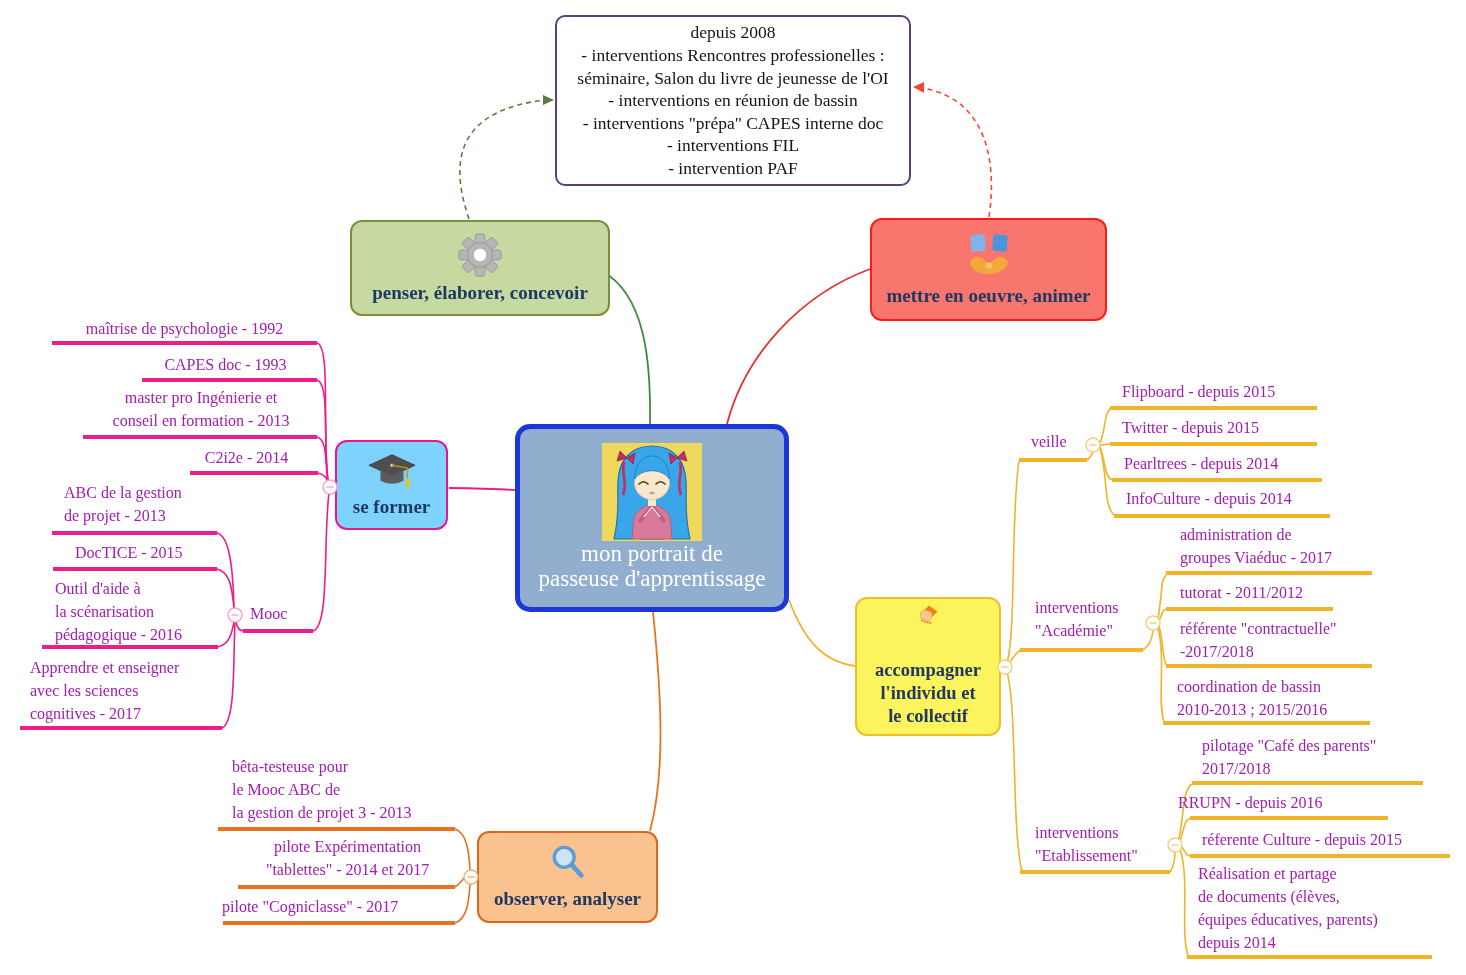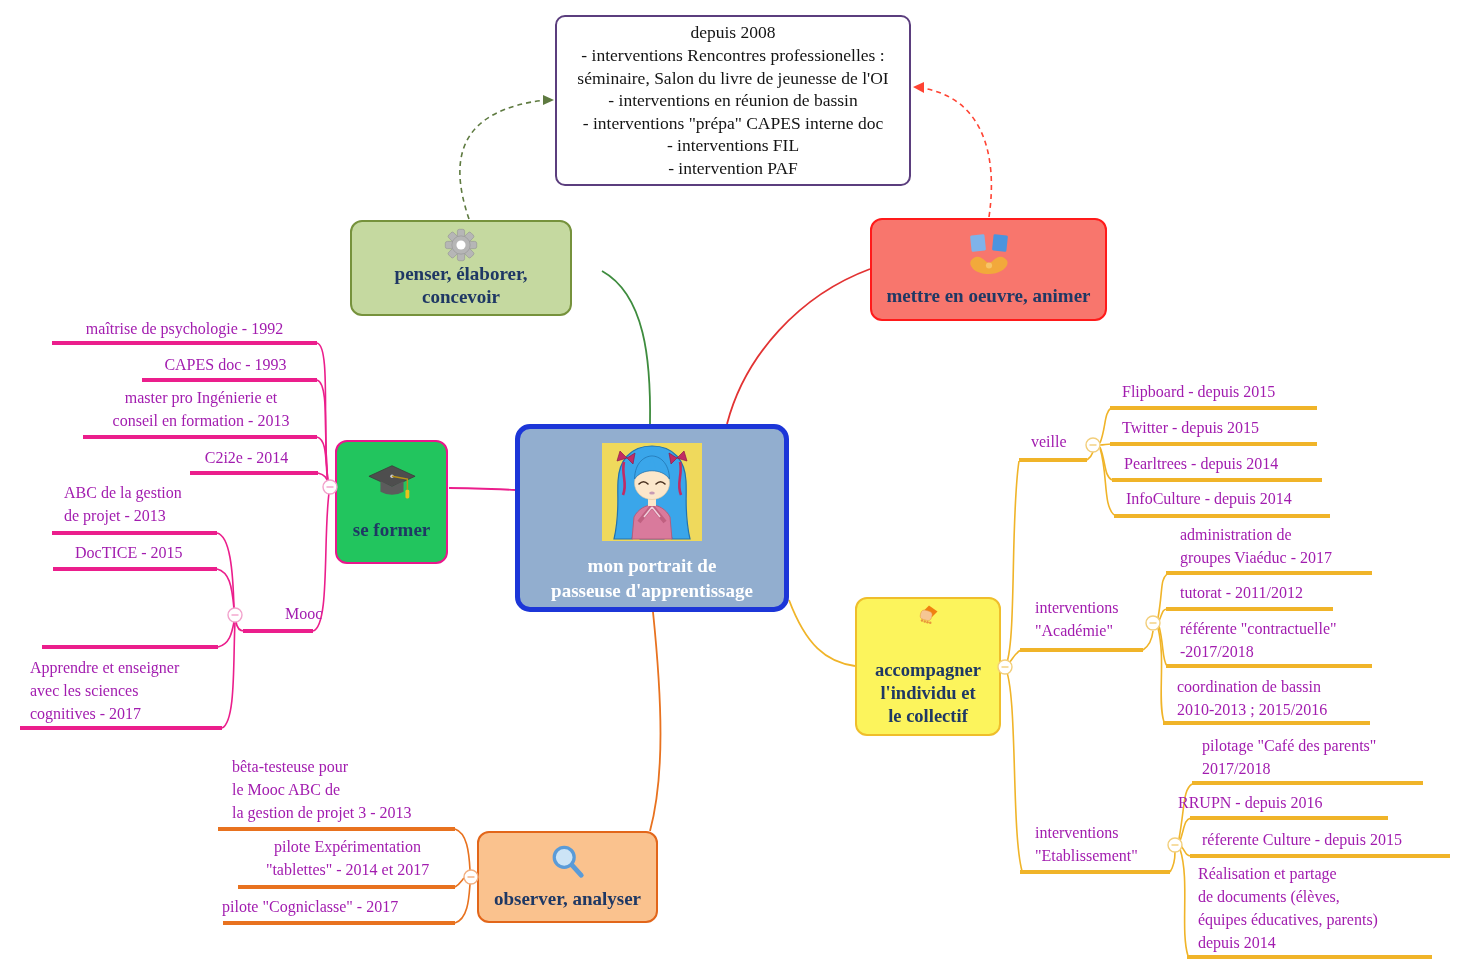--- a/index.html
+++ b/index.html
@@ -11,31 +11,31 @@
         white-space:pre-line;}
   .note{position:absolute;z-index:2;left:555px;top:15px;width:356px;height:171px;
         background:#fff;border:2px solid #5B3E7E;border-radius:10px;box-sizing:border-box;
         display:flex;align-items:center;justify-content:center;text-align:center;
         font-size:17.5px;line-height:22.6px;color:#141414;white-space:pre-line;}
   .node{position:absolute;z-index:2;border-radius:12px;box-sizing:border-box;
         display:flex;flex-direction:column;align-items:center;justify-content:space-evenly;
         padding:6px 4px;}
   .node .nlabel{font-weight:bold;color:#1F3864;text-align:center;white-space:pre-line;
         font-size:19px;line-height:23px;}
-  .node-penser{left:350px;top:220px;width:222px;height:96px;background:#C5D9A0;border:2.5px solid #76923C;}
+  .node-penser{left:350px;top:220px;width:260px;height:96px;background:#C5D9A0;border:2.5px solid #76923C;}
   .node-mettre{left:870px;top:218px;width:237px;height:103px;background:#F8766D;border:2.5px solid #FF1A1A;}
-  .node-se-former{left:335px;top:440px;width:113px;height:124px;background:#22c55e;border:2.5px solid #EA168C;}
+  .node-se-former{left:335px;top:440px;width:113px;height:90px;background:#7dd3fc;border:2.5px solid #EA168C;}
   .node-accompagner{left:855px;top:597px;width:146px;height:139px;background:#FCF45C;border:2.5px solid #EFBE2B;}
   .node-observer{left:477px;top:831px;width:181px;height:92px;background:#FAC28E;border:2.5px solid #E2661A;}
   .node-accompagner .nlabel{font-size:18.5px;line-height:23px;margin-top:32px;}
   .node-center{position:absolute;z-index:2;left:515px;top:424px;width:274px;height:188px;
         background:#92AECF;border:5px solid #1C36D8;border-radius:15px;box-sizing:border-box;
         display:flex;flex-direction:column;align-items:center;padding-top:14px;}
-  .node-center .nlabel{font-weight:bold;color:#fff;text-align:center;white-space:pre-line;
-        font-size:19px;line-height:25px;margin-top:12px;}
+  .node-center .nlabel{font-weight:normal;color:#fff;text-align:center;white-space:pre-line;
+        font-size:23px;line-height:25px;margin-top:0;}
   .ctr{text-align:center;}
 </style>
 </head>
 <body>
 
 <div class="canvas">
 
   <svg class="wires" width="1466" height="975" viewBox="0 0 1466 975">
 
     <g stroke="#5E7A40" fill="none" stroke-width="1.6" stroke-dasharray="5 4">
@@ -225,24 +225,27 @@
       <line x1="24" y1="22" x2="34" y2="33" stroke="#5A9BD8" stroke-width="5" stroke-linecap="round"></line>
     </svg>
     <div class="nlabel">observer, analyser</div>
   </div>
 
   <div class="item ctr" style="left:52px;top:317px;width:265px;">maîtrise de psychologie - 1992</div>
   <div class="item ctr" style="left:138px;top:353px;width:175px;">CAPES doc - 1993</div>
   <div class="item ctr" style="left:85px;top:386px;width:232px;">master pro Ingénierie et
 conseil en formation - 2013</div>
   <div class="item ctr" style="left:175px;top:446px;width:143px;">C2i2e - 2014</div>
-  <div class="item" style="left:250px;top:602px;width:70px;margin-left:35px;">Mooc</div>
+  <div class="item" style="left:250px;top:602px;width:70px;">Mooc</div>
   <div class="item" style="left:64px;top:481px;width:175px;">ABC de la gestion
 de projet - 2013</div>
   <div class="item" style="left:75px;top:541px;width:160px;">DocTICE - 2015</div>
+  <div class="item" style="left:55px;top:577px;width:175px;">Outil d'aide à
+la scénarisation
+pédagogique - 2016</div>
   <div class="item" style="left:30px;top:656px;width:200px;">Apprendre et enseigner
 avec les sciences
 cognitives - 2017</div>
 
   <div class="item" style="left:232px;top:755px;width:225px;">bêta-testeuse pour
 le Mooc ABC de
 la gestion de projet 3 - 2013</div>
   <div class="item ctr" style="left:240px;top:835px;width:215px;">pilote Expérimentation
 "tablettes" - 2014 et 2017</div>
   <div class="item" style="left:222px;top:895px;width:230px;">pilote "Cogniclasse" - 2017</div>

